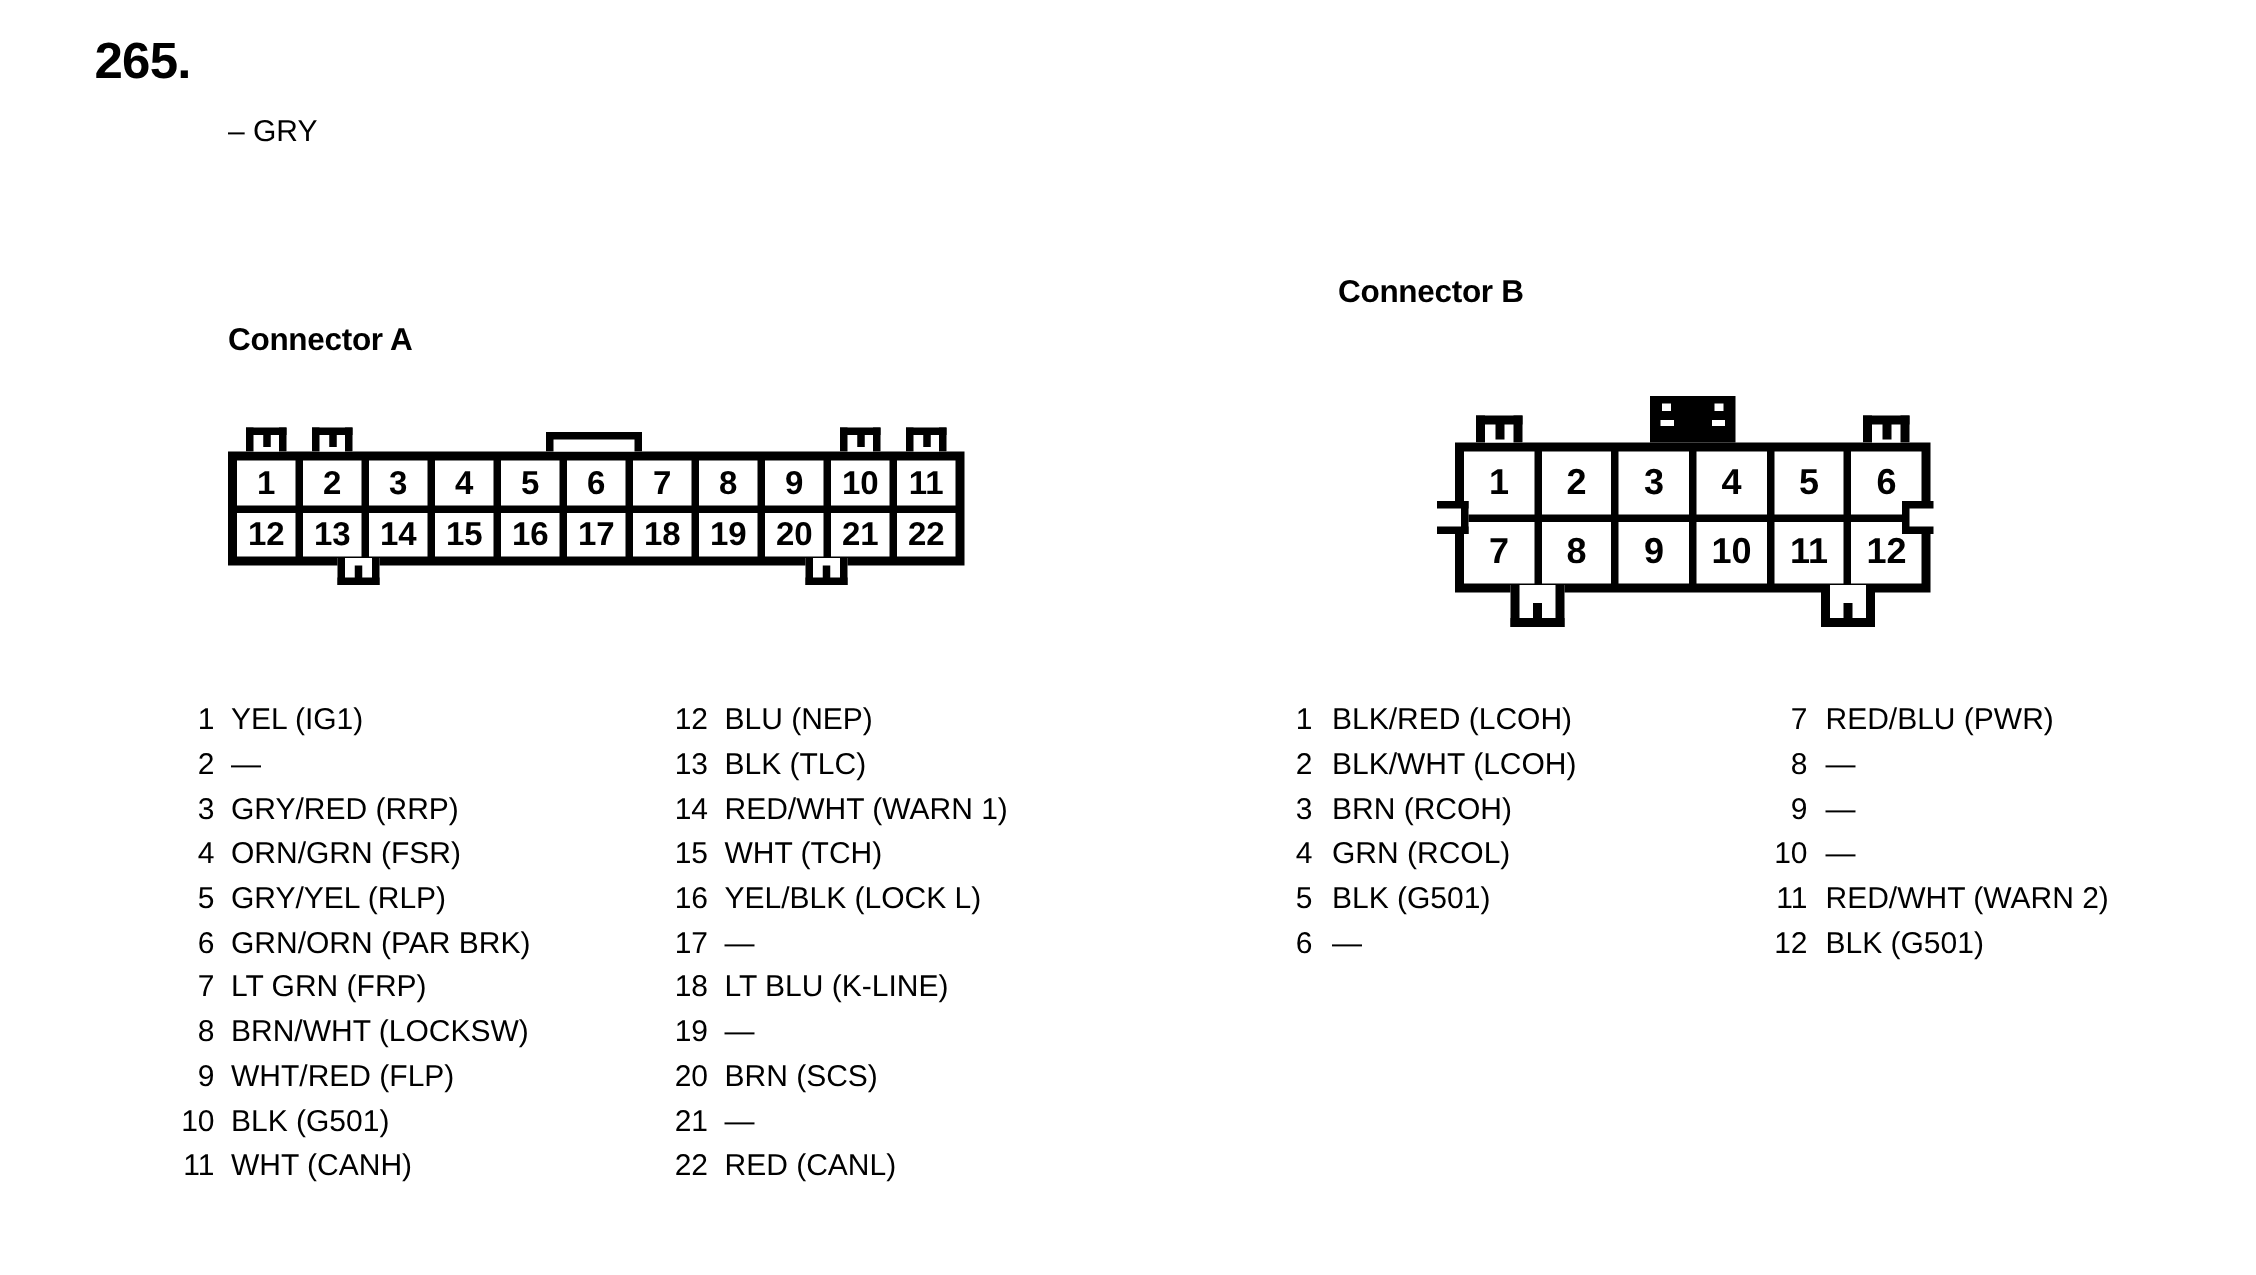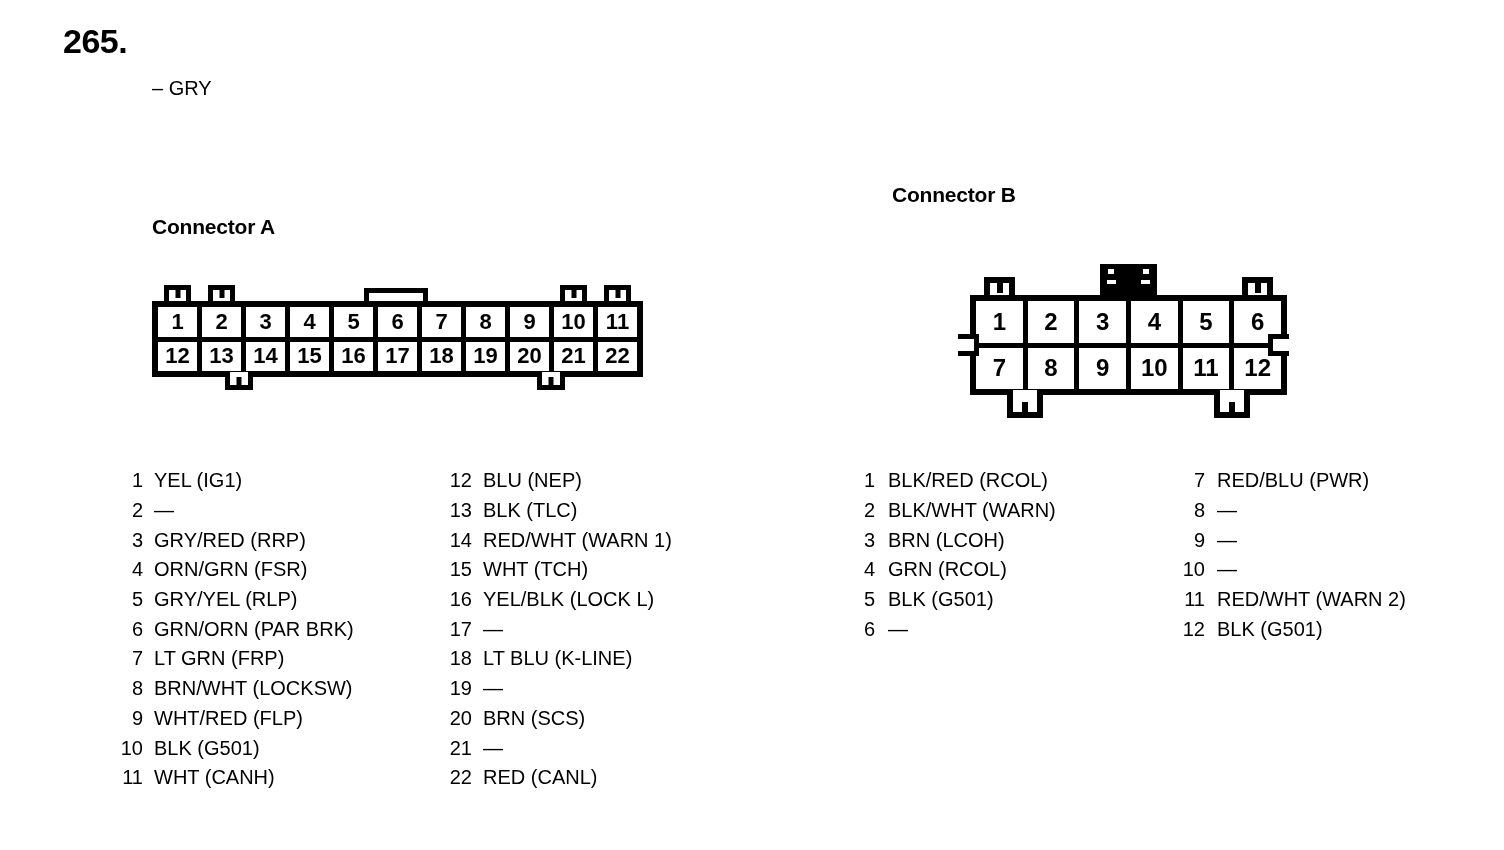--- a/index.html
+++ b/index.html
@@ -206,29 +206,29 @@
     <span class="plabel">—</span>
   </div>
     <div class="prow">
     <span class="pnum">22</span>
     <span class="plabel">RED (CANL)</span>
   </div>
   </div>
 <div class="plist list-b1">
     <div class="prow">
     <span class="pnum">1</span>
-    <span class="plabel">BLK/RED (RCOL)</span>
+    <span class="plabel">BLK/RED (LCOH)</span>
   </div>
     <div class="prow">
     <span class="pnum">2</span>
-    <span class="plabel">BLK/WHT (WARN)</span>
+    <span class="plabel">BLK/WHT (LCOH)</span>
   </div>
     <div class="prow">
     <span class="pnum">3</span>
-    <span class="plabel">BRN (LCOH)</span>
+    <span class="plabel">BRN (RCOH)</span>
   </div>
     <div class="prow">
     <span class="pnum">4</span>
     <span class="plabel">GRN (RCOL)</span>
   </div>
     <div class="prow">
     <span class="pnum">5</span>
     <span class="plabel">BLK (G501)</span>
   </div>
     <div class="prow">

